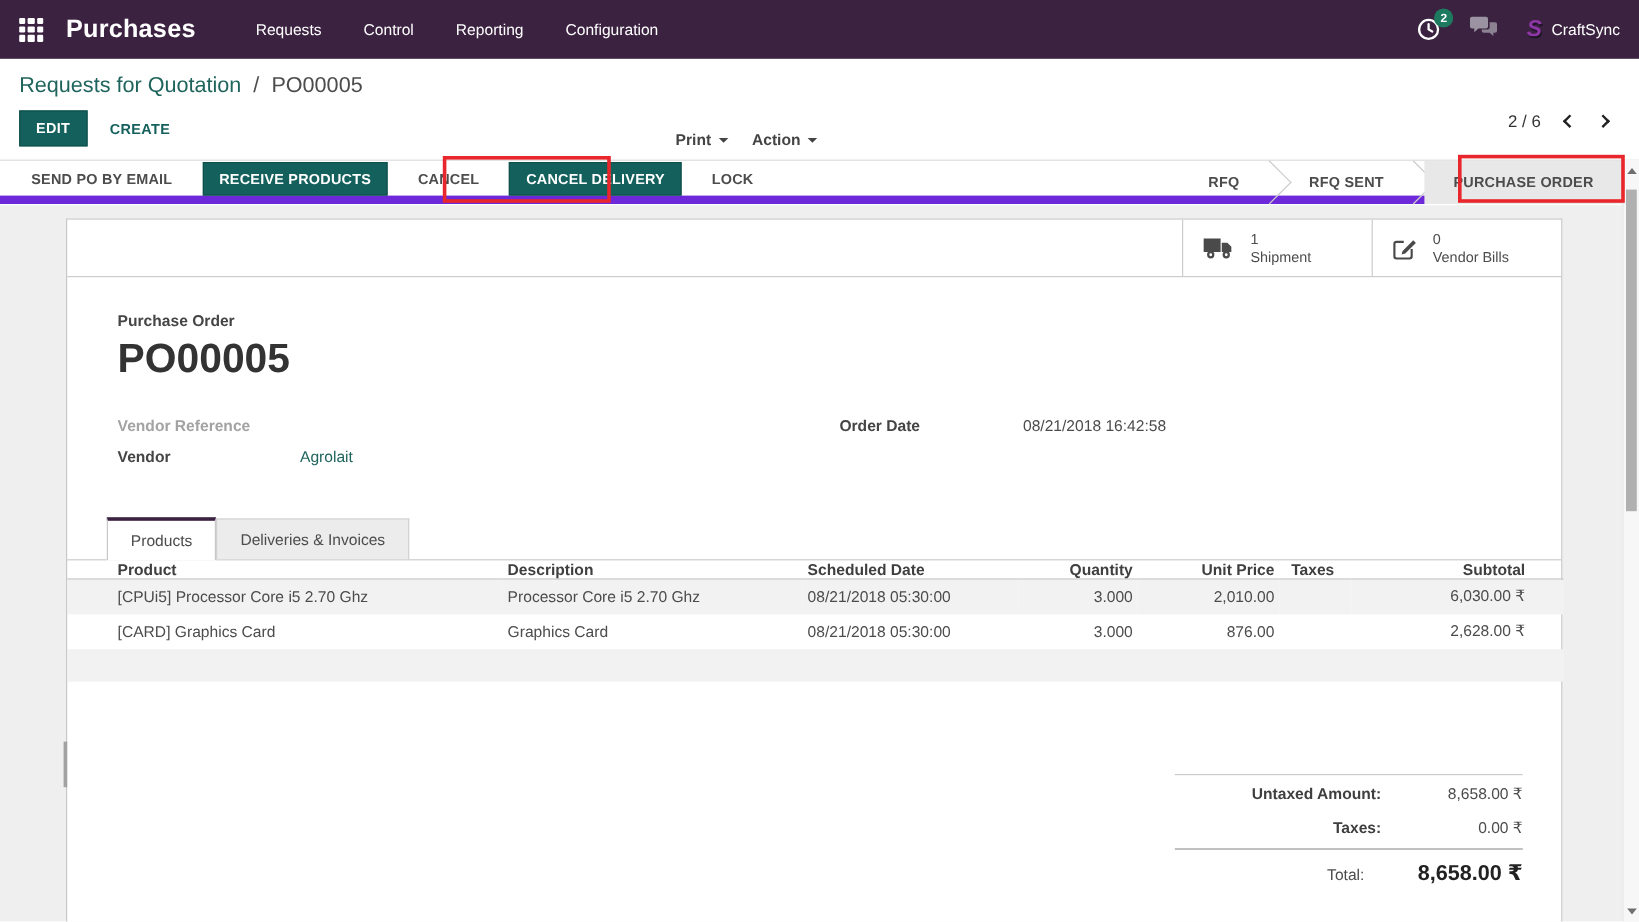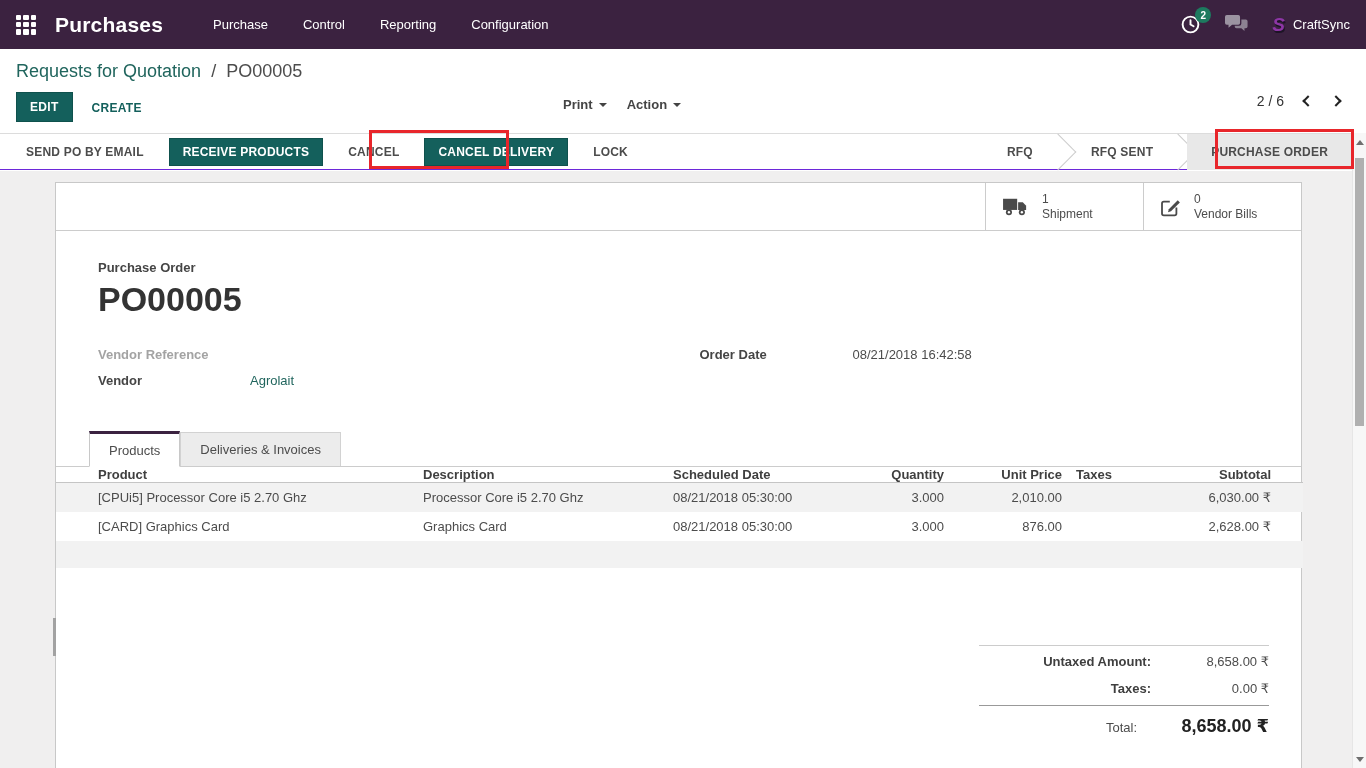--- a/index.html
+++ b/index.html
@@ -34,35 +34,35 @@
   
   .control-panel { position:absolute; top:49px; left:0; right:0; height:84px; background:#fff; }
   .breadcrumb { position:absolute; left:16px; top:12px; font-size:18px; }
   .breadcrumb .bc-parent { color:#20655d; cursor:pointer; }
   .breadcrumb .bc-sep { color:#4c4c4c; margin:0 5px; }
   .breadcrumb .bc-current { color:#4c4c4c; }
   .cp-buttons { position:absolute; left:16px; top:43px; display:flex; align-items:flex-end; gap:10px; }
   .btn-primary { background:#14605c; border:1px solid #0f514d; color:#fff; font-size:12px;
     font-weight:700; padding:7px 13px; cursor:pointer; letter-spacing:.3px; }
   .btn-teal-text { color:#14605c; font-size:12px; font-weight:700; padding:7px 9px; cursor:pointer; letter-spacing:.3px; }
-  .cp-center { position:absolute; left:563px; top:48px; display:flex; gap:20px;
+  .cp-center { position:absolute; left:563px; top:60px; display:flex; gap:20px;
     font-size:13px; font-weight:700; color:#444; }
   .dd-btn { cursor:pointer; display:flex; align-items:center; }
   .caret-down { display:inline-block; width:0; height:0; border-left:4px solid transparent;
     border-right:4px solid transparent; border-top:4px solid #444; margin-left:6px; }
   .pager { position:absolute; right:26px; top:44px; display:flex; align-items:center; gap:20px; font-size:14px; color:#333; }
   .pager-count { cursor:pointer; }
   .chev { width:8px; height:8px; border-left:2px solid #222; border-bottom:2px solid #222;
     display:inline-block; cursor:pointer; }
   .chev.left  { transform:rotate(45deg); }
   .chev.right { transform:rotate(-135deg); }
 
   
   .statusbar { position:absolute; top:133px; left:0; right:0; height:37px; background:#fff;
-    border-top:1px solid #dcdcdc; border-bottom:1px solid #6d28d9; display:flex; align-items:center;
+    border-top:1px solid #dcdcdc; border-bottom:7px solid #6d28d9; display:flex; align-items:center;
     padding:0 16px; z-index:10; }
   .sb-left { display:flex; align-items:center; gap:15px; }
   .sb-btn { font-size:12px; font-weight:700; color:#4c4c4c; padding:6px 10px; cursor:pointer;
     letter-spacing:.2px; white-space:nowrap; }
   .sb-btn.primary { background:#14605c; border:1px solid #0f514d; color:#fff; padding:6px 13px; }
   .status-widget { position:absolute; right:14px; top:0; height:36px; display:flex; align-items:stretch; }
   .state { display:flex; align-items:center; padding:0 24px; font-size:12px; font-weight:700;
     color:#4c4c4c; cursor:pointer; white-space:nowrap; position:relative; letter-spacing:.2px; }
   .state.active { background:#e8e8e8; }
   .state-sep { position:relative; width:10px; }
@@ -154,21 +154,21 @@
         <span></span>
         <span></span>
         <span></span>
         <span></span>
         <span></span>
         <span></span>
         <span></span>
     </div>
     <div class="app-title">Purchases</div>
     <nav class="nav-menu">
-      <span class="menu-item">Purchase</span>
+      <span class="menu-item">Requests</span>
       <span class="menu-item">Control</span>
       <span class="menu-item">Reporting</span>
       <span class="menu-item">Configuration</span>
     </nav>
     <div class="nav-right">
       <div class="activity">
         <svg width="21" height="21" viewBox="0 0 24 24" fill="none" stroke="#ffffff" stroke-width="2.2">
           <circle cx="12" cy="12" r="9"></circle>
           <path d="M12 7 v5 l3.5 2" stroke-linecap="round"></path>
         </svg>

